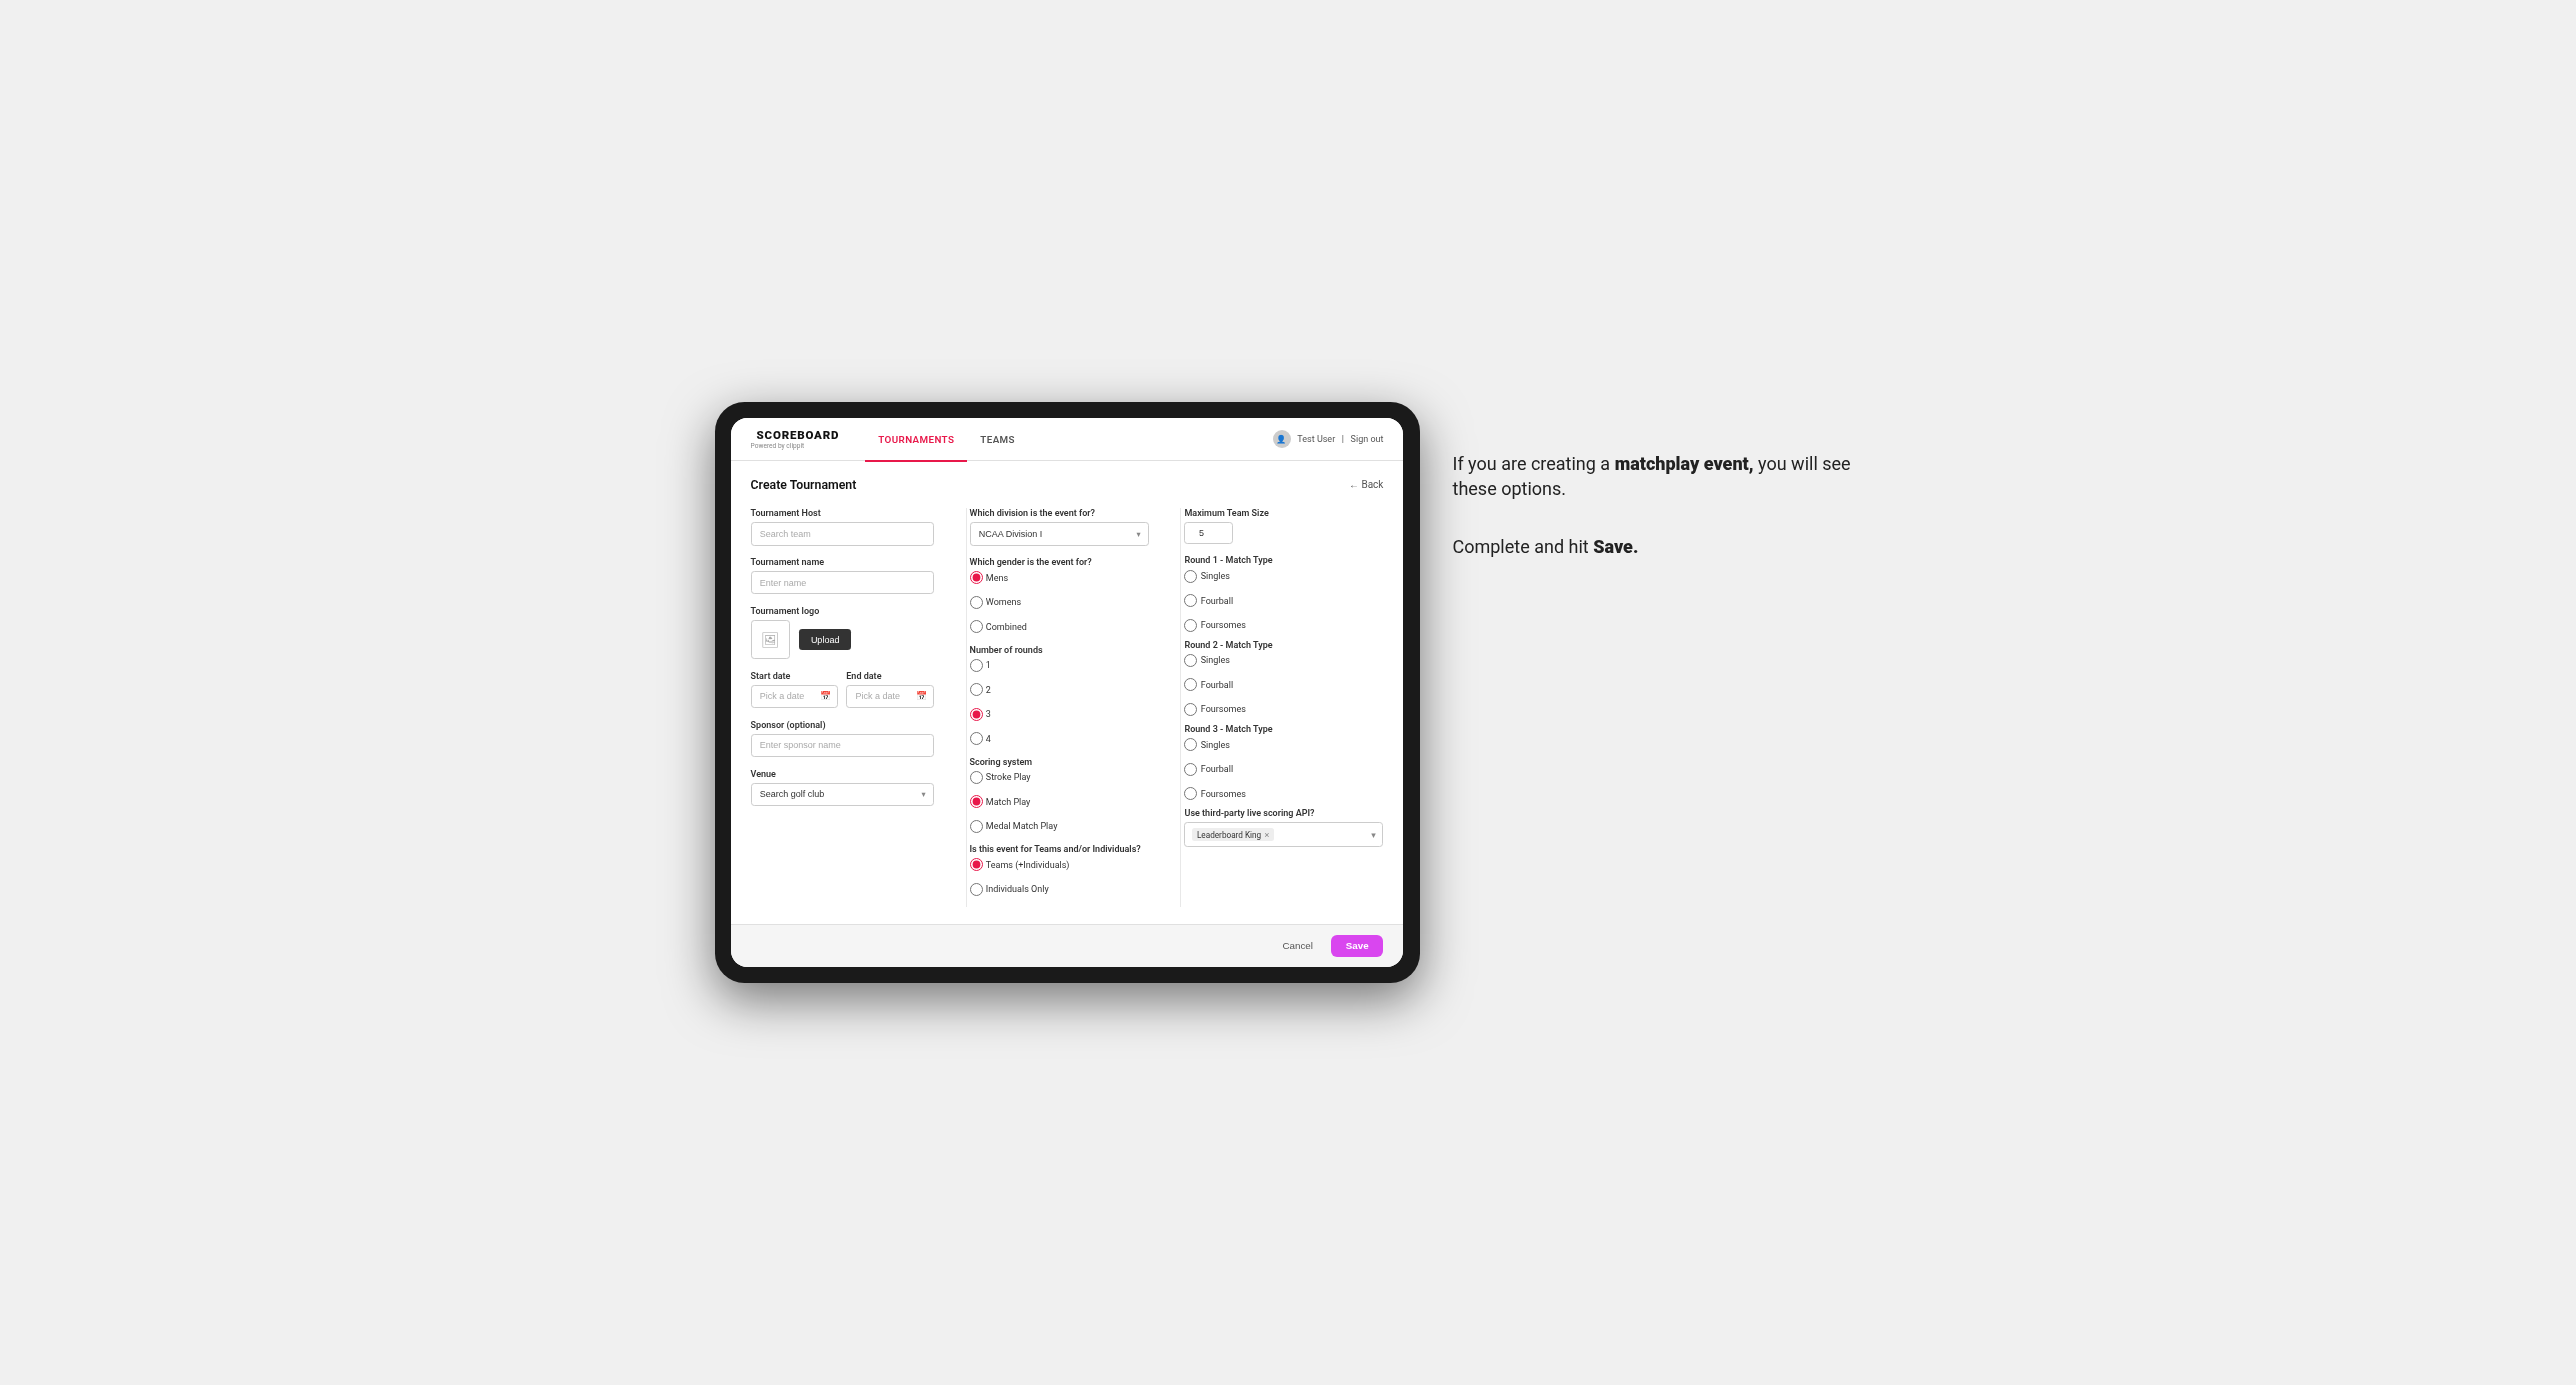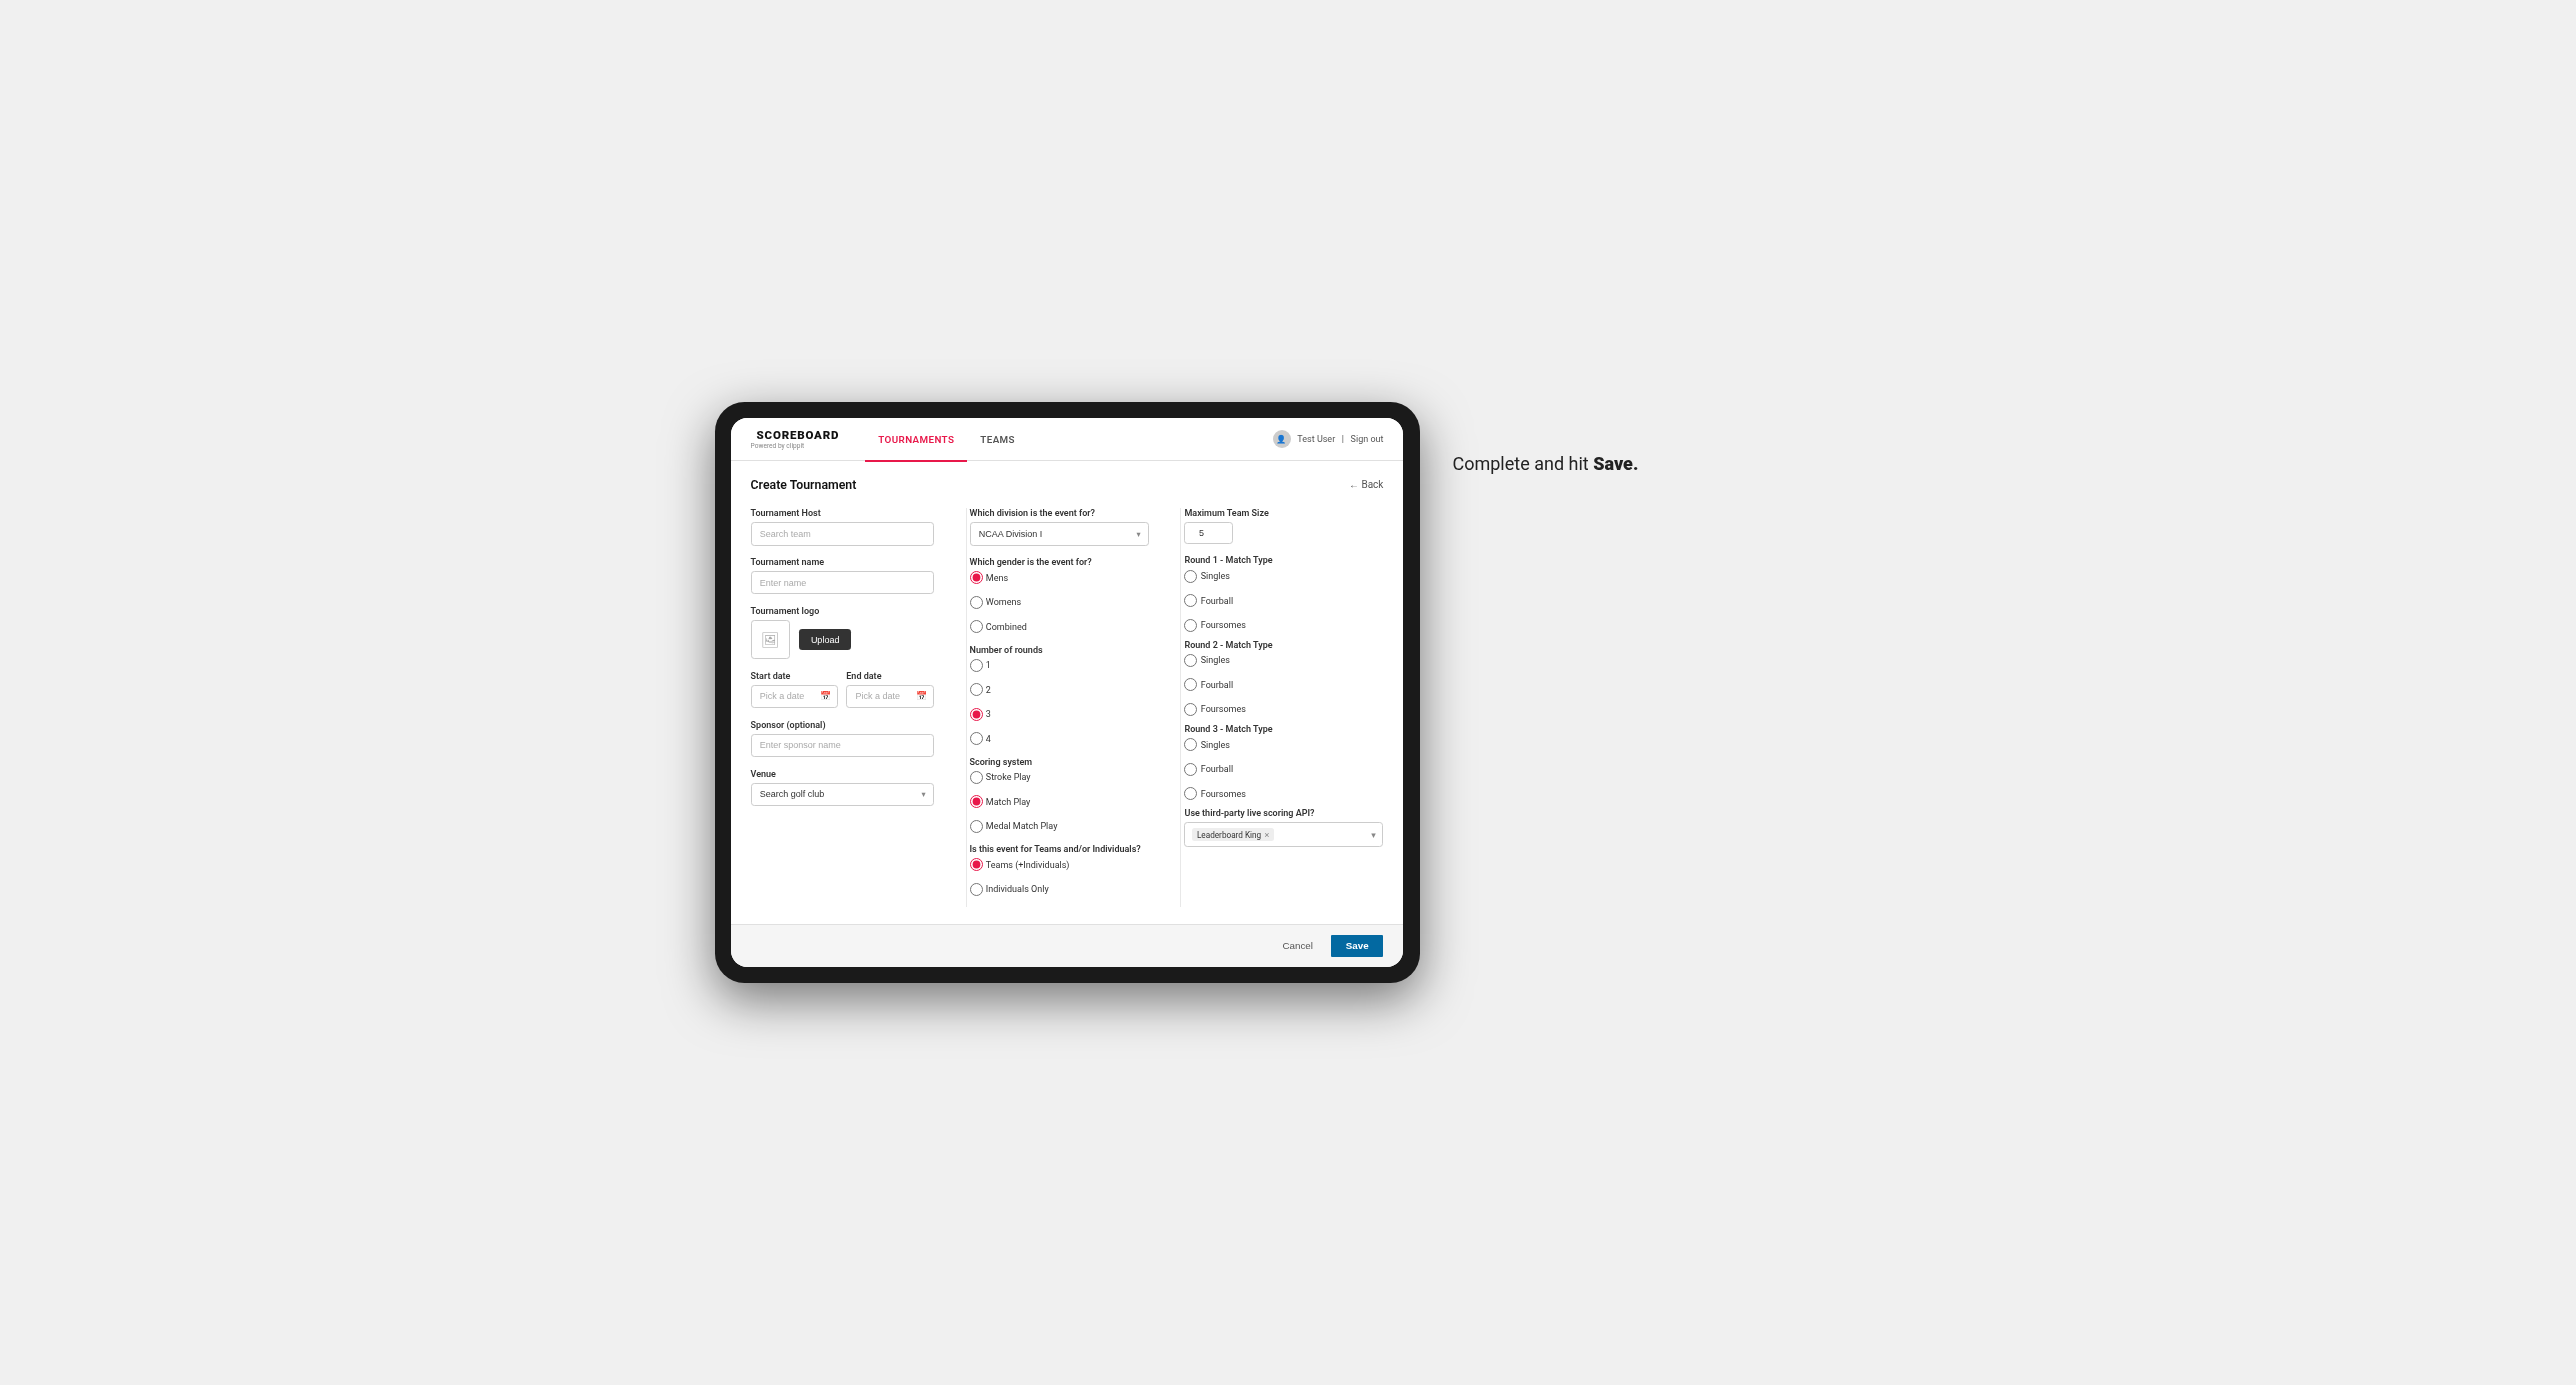--- a/index.html
+++ b/index.html
@@ -366,24 +366,24 @@
     .btn-cancel {
       background: transparent;
       border: none;
       color: #555;
       font-size: 9.8px;
       cursor: pointer;
       padding: 5.7px 9.8px;
     }
 
     .btn-save {
-      background: #0369a1;
+      background: #d946ef;
       color: #fff;
       border: none;
-      border-radius: 1px;
+      border-radius: 6px;
       padding: 5.7px 14.8px;
       font-size: 9.8px;
       font-weight: 600;
       cursor: pointer;
     }
 
     
     .annotations {
       flex: 1;
       display: flex;
@@ -653,17 +653,20 @@
 
       <div class="form-footer">
         <button class="btn-cancel">Cancel</button>
         <button class="btn-save">Save</button>
       </div>
     </div>
   </div>
 
   <div class="annotations">
     <div class="annotation-block">
+      <span>If you are creating a </span><span class="bold">matchplay event,</span><span> you will see these options.</span>
+    </div>
+    <div class="annotation-block">
       <span>Complete and hit </span><span class="bold">Save.</span>
     </div>
   </div>
 </div>
 
 
 </body></html>

